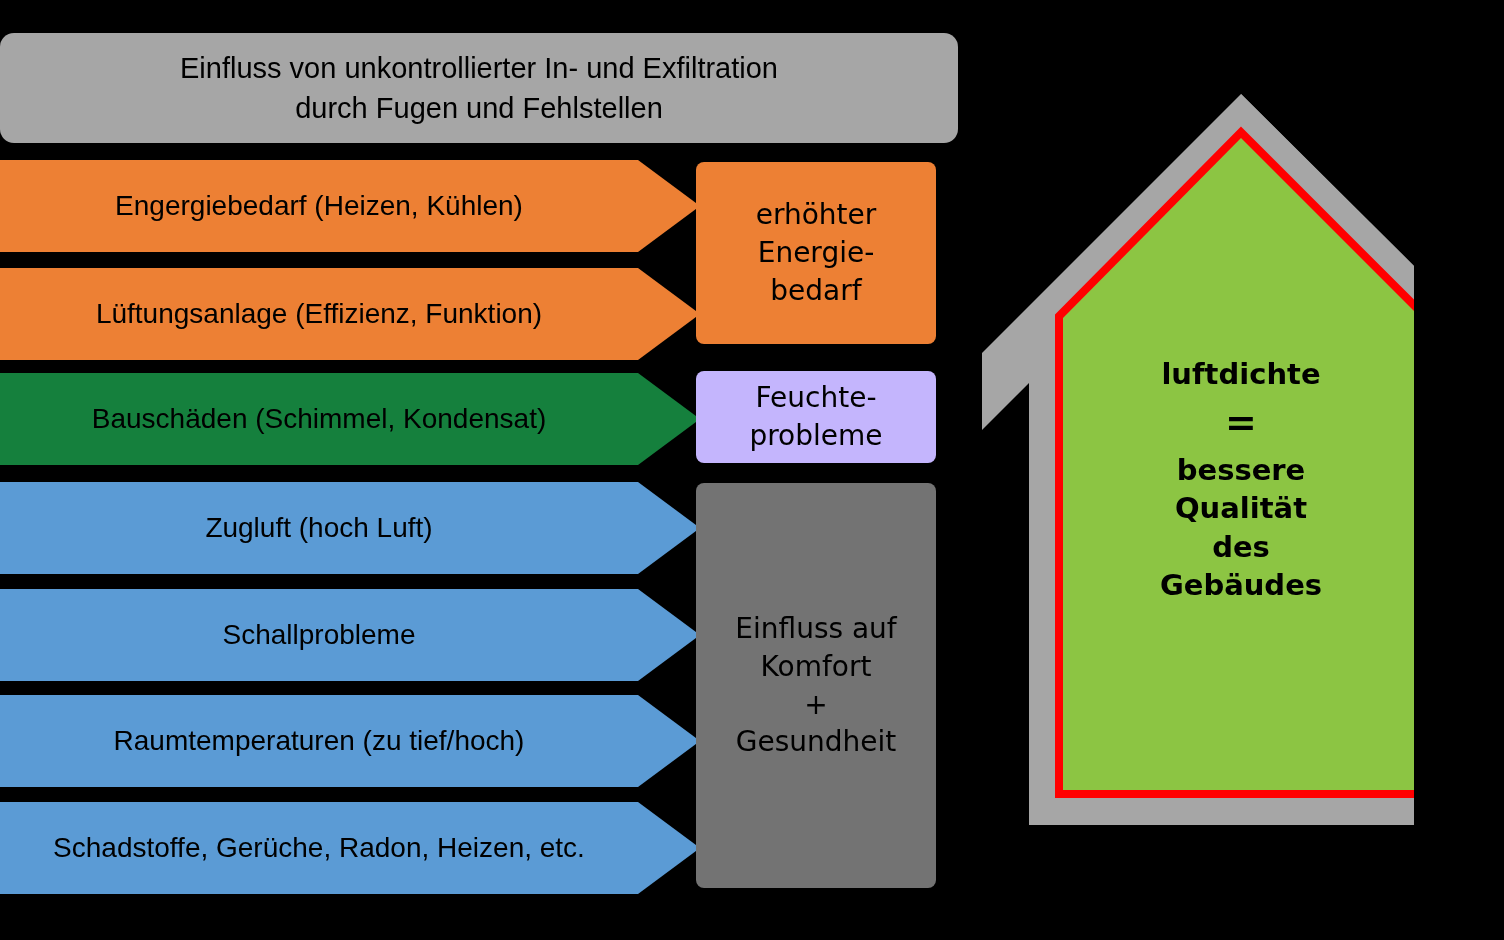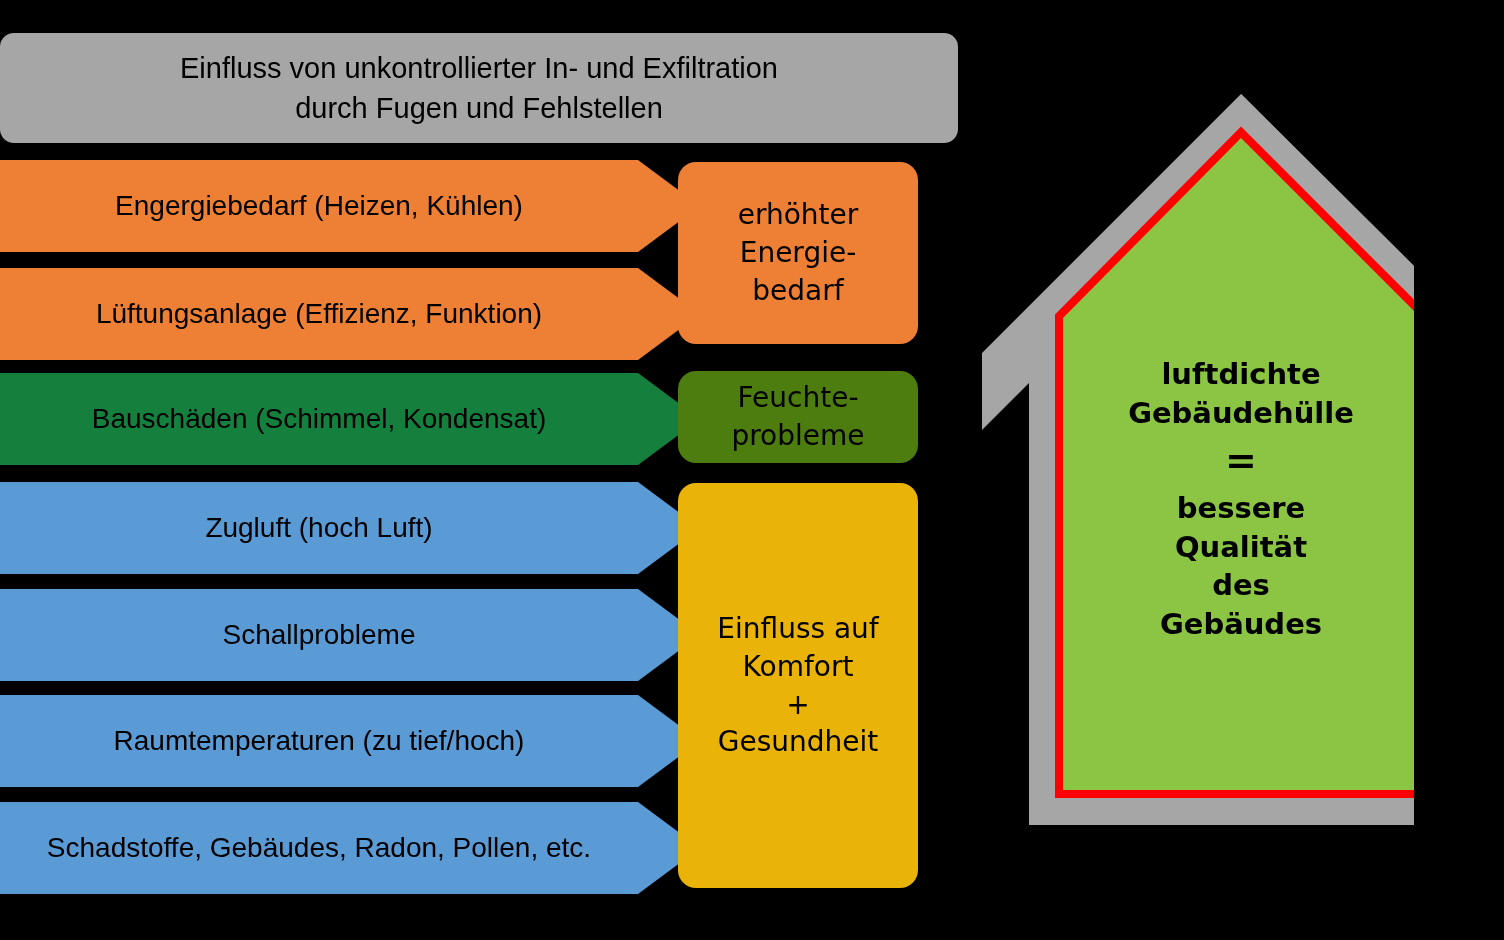--- a/index.html
+++ b/index.html
@@ -64,42 +64,42 @@
     font-family: "Liberation Sans", sans-serif;
   }
 
   .arrow.orange { background: #ED8034; }
   .arrow.yellow { background: #15803d; }
   .arrow.blue   { background: #5B9BD5; }
 
   
   .result-box {
     position: absolute;
-    left: 678px;
+    left: 696px;
     width: 240px;
-    border-radius: 18px;
+    border-radius: 8px;
     display: flex;
     flex-direction: column;
     align-items: center;
     justify-content: center;
     box-sizing: border-box;
     padding: 6px 10px;
   }
   .result-box .rline {
     display: block;
     color: #000000;
     font-size: 28px;
     line-height: 1.35;
     text-align: center;
     white-space: nowrap;
     font-family: "DejaVu Sans", sans-serif;
   }
   .result-box.orange { background: #ED8034; }
-  .result-box.yellow { background: #4d7c0f; }
-  .result-box.blue   { background: #eab308; }
+  .result-box.yellow { background: #c4b5fd; }
+  .result-box.blue   { background: #737373; }
 
   
   #house {
     position: absolute;
     left: 960px;
     top: 60px;
     width: 544px;
     height: 790px;
   }
   #house svg { display: block; width: 100%; height: 100%; }
@@ -150,21 +150,21 @@
   <div class="arrow blue" style="top:482px;">
     <span class="arrow-label">Zugluft (hoch Luft)</span>
   </div>
   <div class="arrow blue" style="top:695px;">
     <span class="arrow-label">Raumtemperaturen (zu tief/hoch)</span>
   </div>
   <div class="arrow blue" style="top:589px;">
     <span class="arrow-label">Schallprobleme</span>
   </div>
   <div class="arrow blue" style="top:802px;">
-    <span class="arrow-label">Schadstoffe, Gebäudes, Radon, Pollen, etc.</span>
+    <span class="arrow-label">Schadstoffe, Gerüche, Radon, Heizen, etc.</span>
   </div>
 
   <div class="result-box orange" style="top:162px; height:182px;">
     <span class="rline">erhöhter</span>
     <span class="rline">Energie-</span>
     <span class="rline">bedarf</span>
   </div>
 
   <div class="result-box yellow" style="top:371px; height:92px;">
     <span class="rline">Feuchte-</span>
@@ -210,21 +210,20 @@
                L 461 258
                L 461 730
                L 103 730
                L 103 258
                Z" fill="#8CC543"></path>
     </svg>
   </div>
 
   <div class="house-text">
     <span class="hline">luftdichte</span>
-    <span class="hline">Gebäudehülle</span>
     <span class="hline equals">=</span>
     <span class="hline">bessere</span>
     <span class="hline">Qualität</span>
     <span class="hline">des</span>
     <span class="hline">Gebäudes</span>
   </div>
 
 </div>
 
 </body></html>

